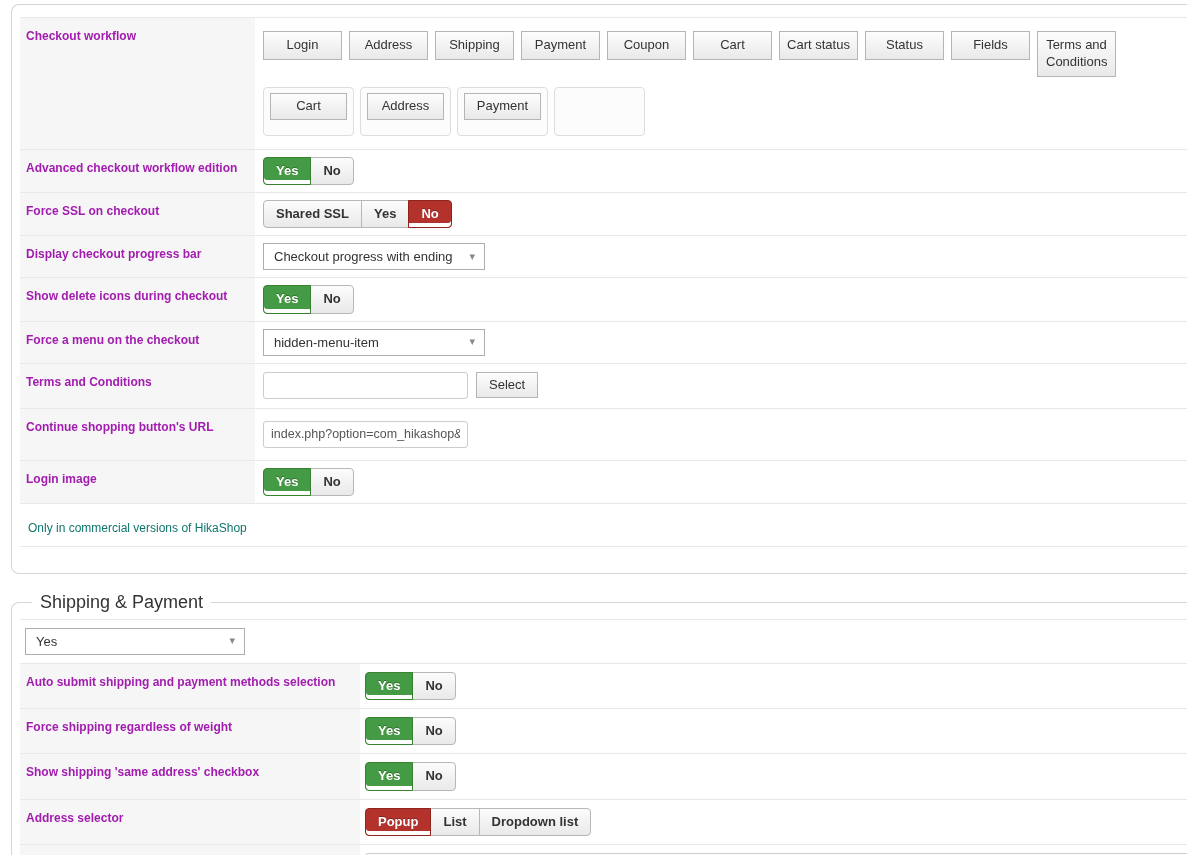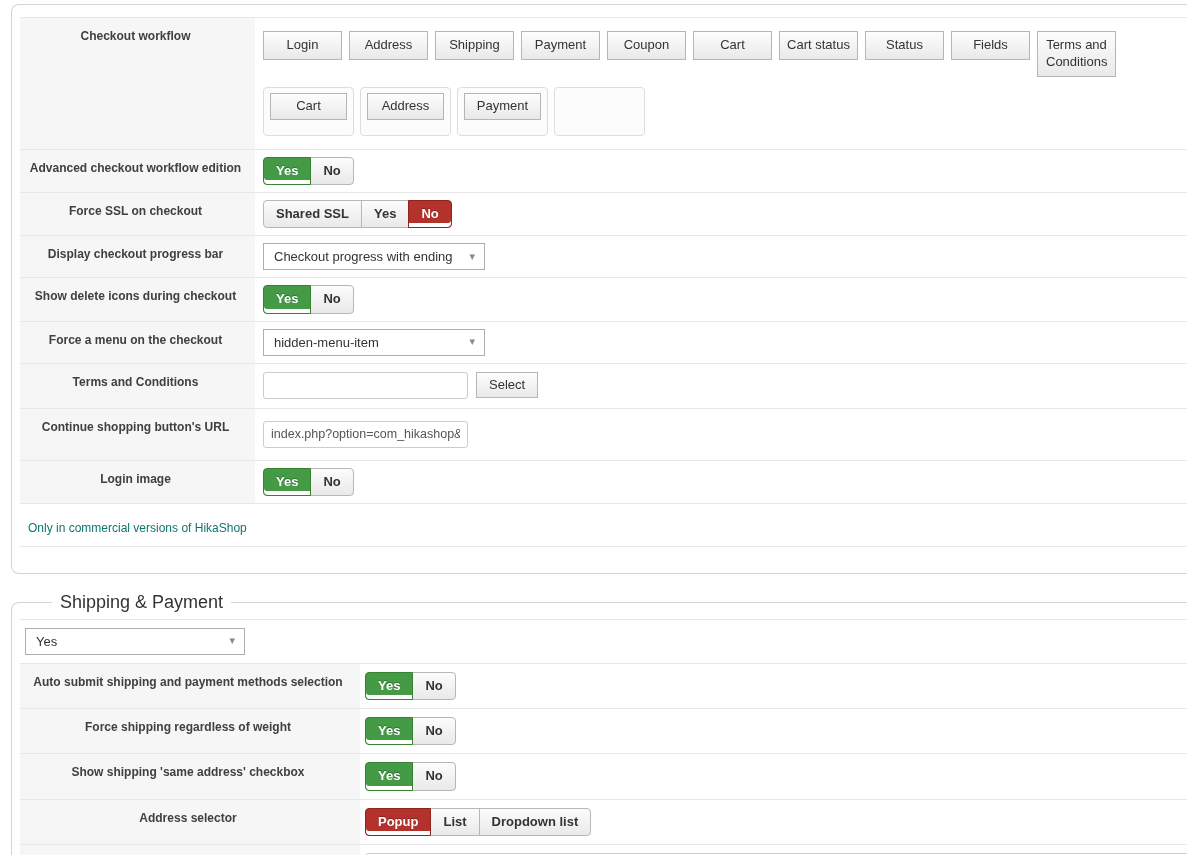--- a/index.html
+++ b/index.html
@@ -9,29 +9,29 @@
   fieldset.panel {
     margin-left: 11px;
     border: 1px solid #d5d5d5;
     border-right: none;
     border-radius: 8px 0 0 8px;
     width: 1176px;
   }
   fieldset.panel1 { margin-top: 4px; padding: 12px 0 26px 8px; }
   fieldset.panel2 { margin-top: 18px; padding: 0 0 0 8px; border-bottom: none; border-radius: 8px 0 0 0; }
   fieldset.panel2 legend {
-    margin-left: 32px; padding: 0 8px;
+    margin-left: 12px; padding: 0 8px;
     font-size: 18px; color: #333;
   }
   .tbl { border-top: 1px solid #e8e8e8; margin-top: 6px; }
   .panel1 .tbl { margin-top: 0; }
   .row { display: flex; align-items: stretch; border-bottom: 1px solid #e8e8e8; }
   .cell-l {
-    background: #f6f6f6; text-align: center;
-    font-size: 12px; font-weight: bold; color: #404040;
+    background: #f6f6f6; text-align: left;
+    font-size: 12px; font-weight: bold; color: #a21caf;
     padding: 11px 10px 8px 6px; line-height: 1.25;
   }
   .panel1 .cell-l { width: 235px; min-width: 235px; }
   .panel2 .cell-l { width: 340px; min-width: 340px; }
   .cell-c { flex: 1; padding: 7px 0 7px 8px; display: flex; align-items: flex-start; }
   .panel2 .cell-c { padding: 8px 0 8px 5px; }
 
   
   .btn {
     display: inline-block;

